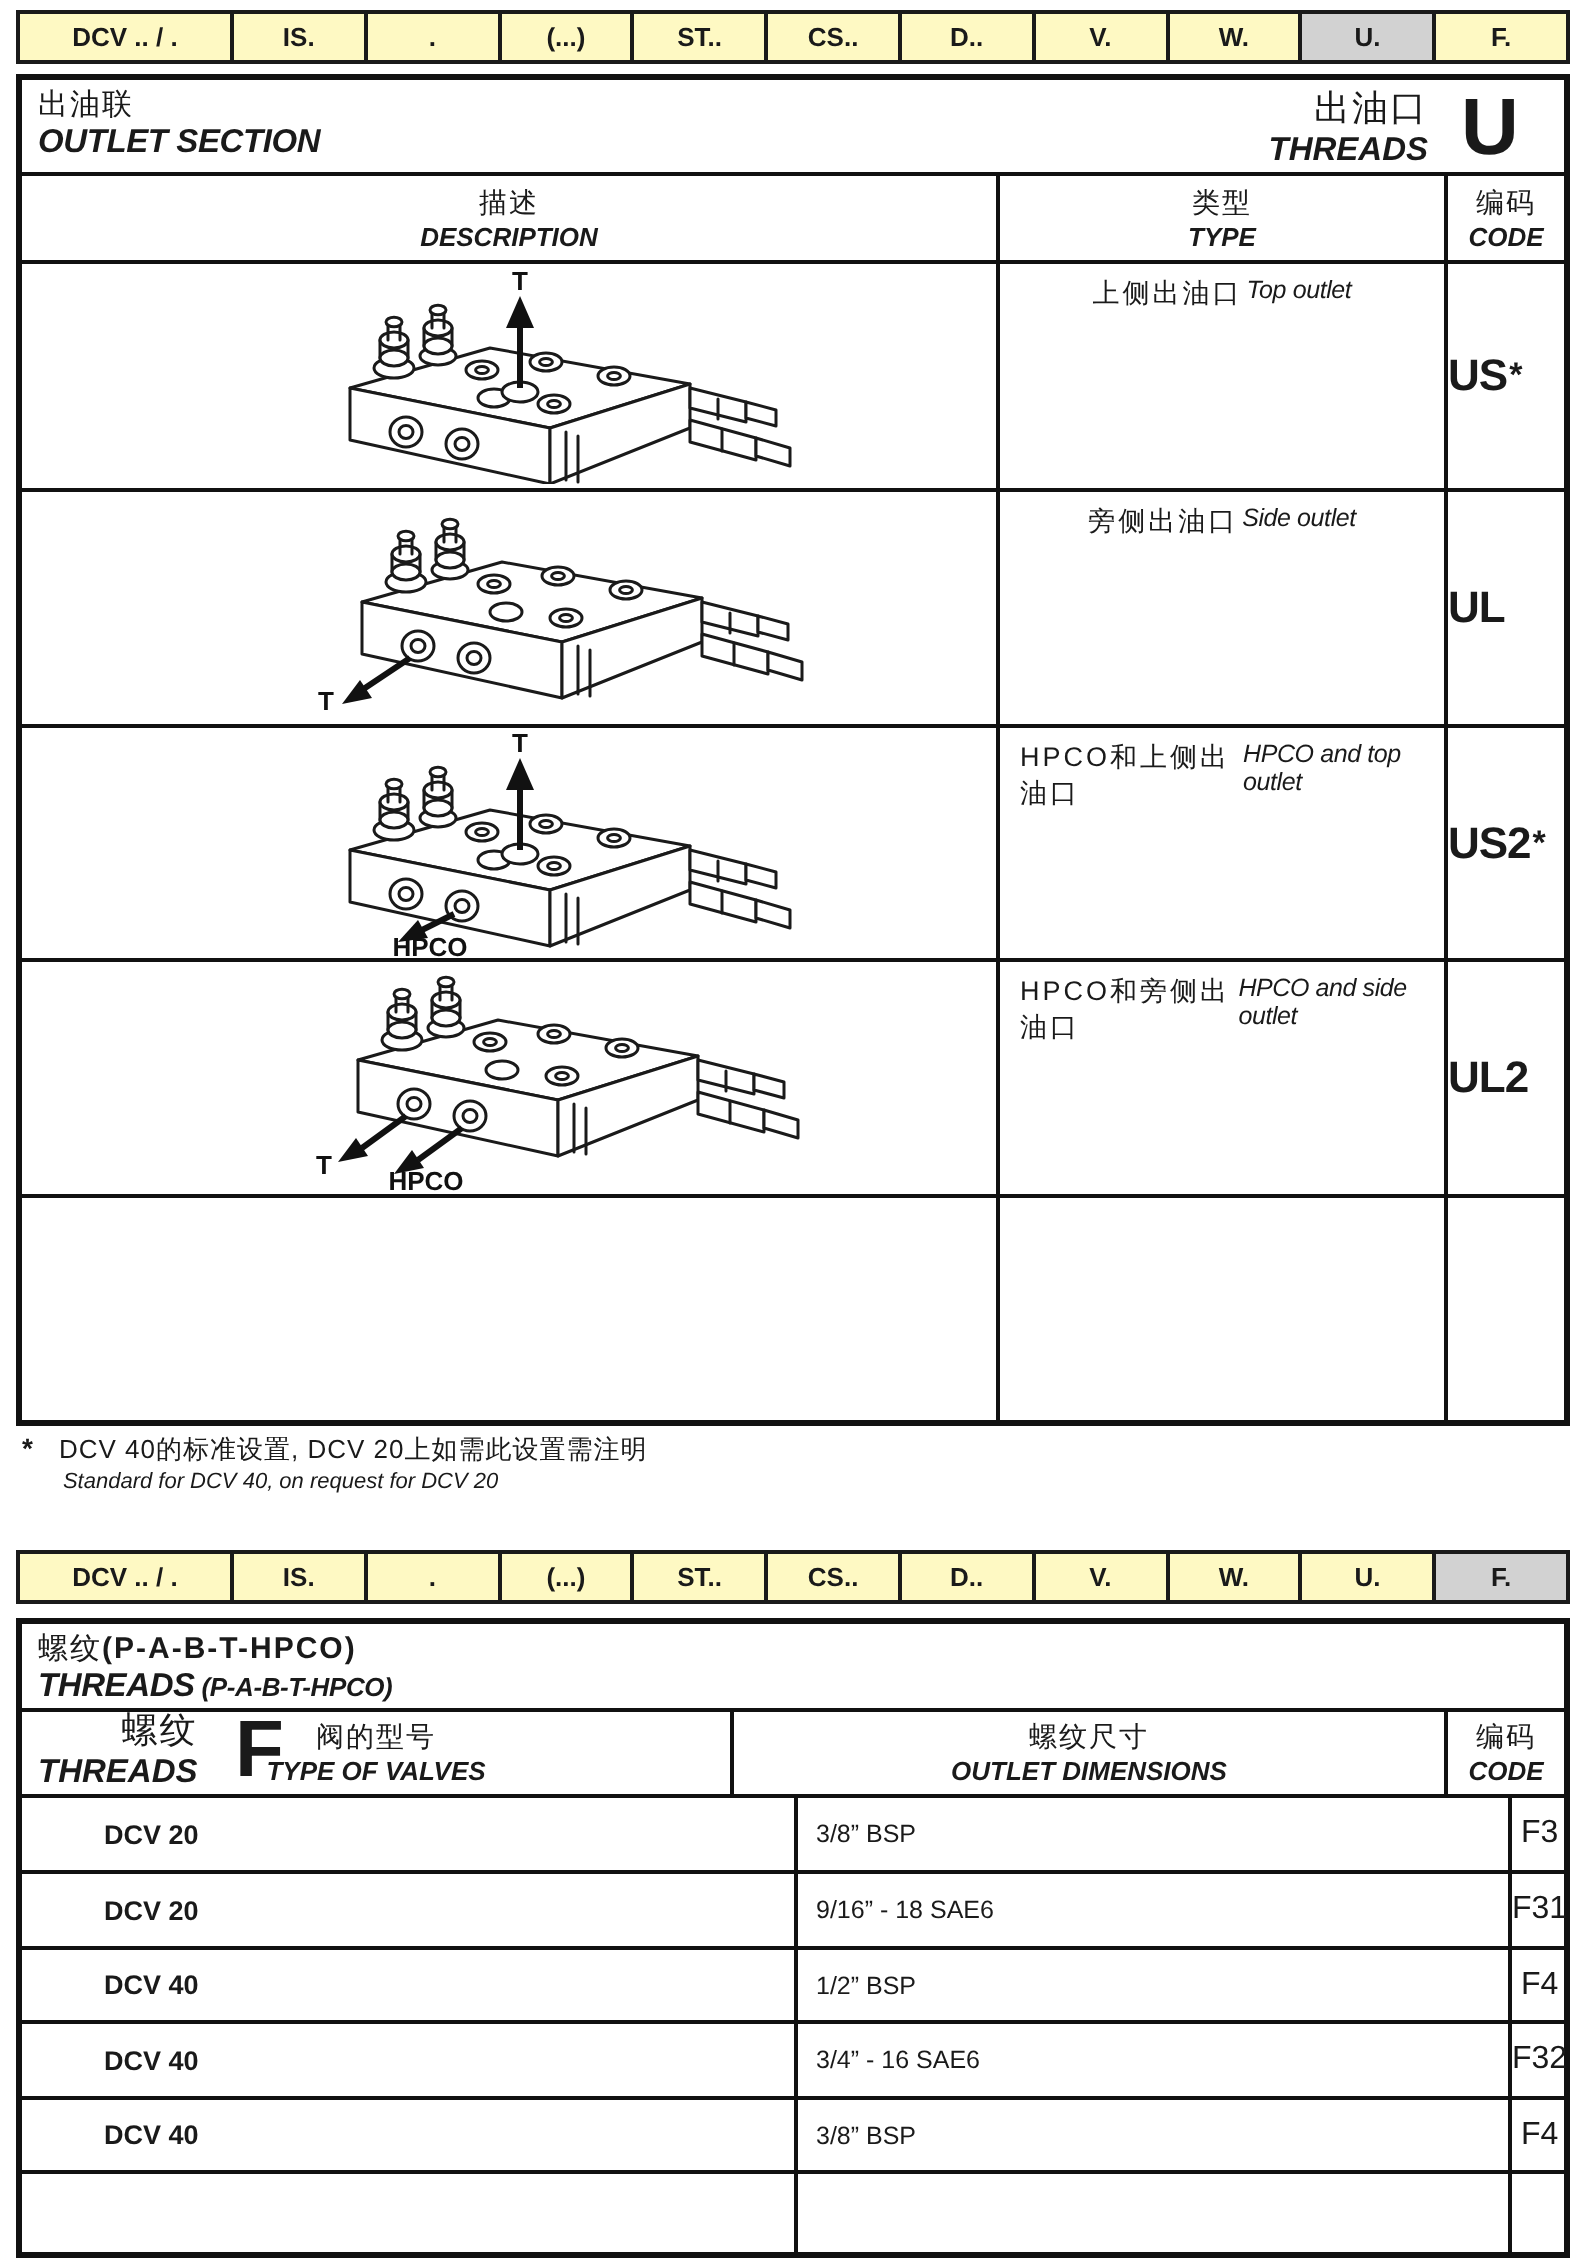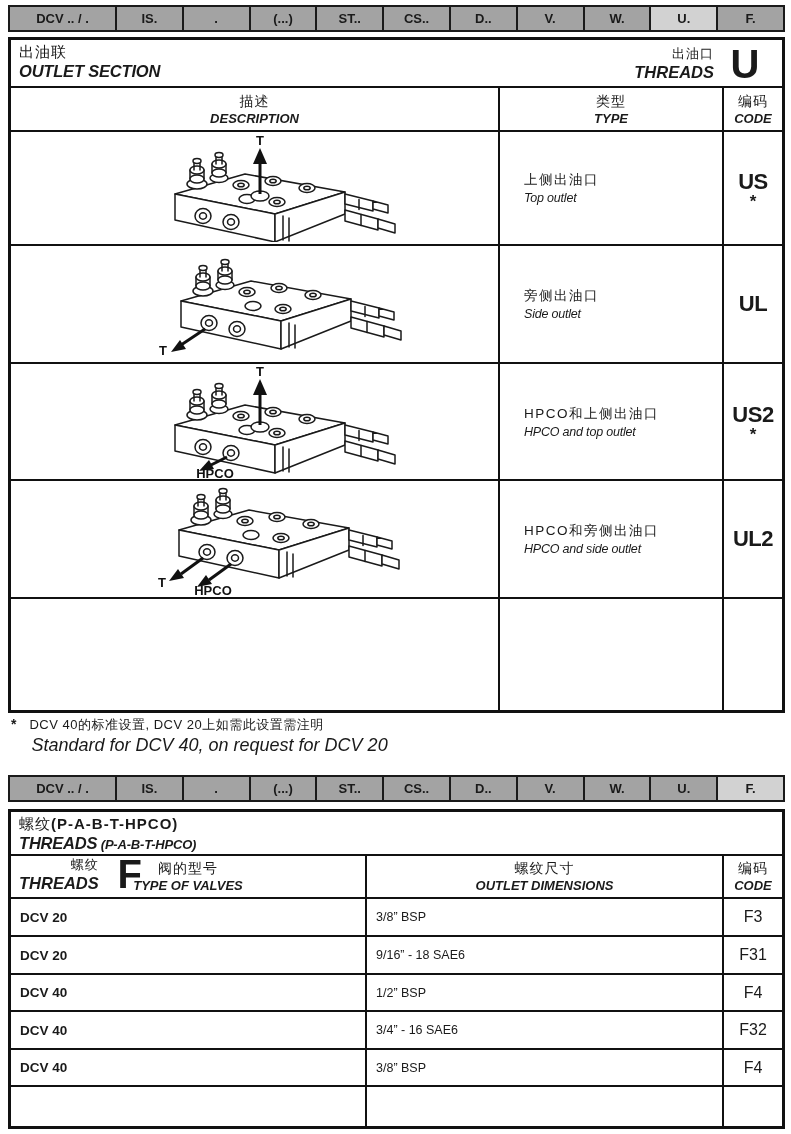--- a/index.html
+++ b/index.html
@@ -5,69 +5,69 @@
   * { box-sizing: border-box; margin: 0; padding: 0; }
   html,body { background:#e8e8e8; }
   .page {
     position: relative; width: 791px; height: 1134px; background: #fff;
     font-family: "Liberation Sans", "DejaVu Sans", sans-serif; color:#1a1a1a;
     margin: 0 auto; overflow: hidden;
   }
   
   .tabbar {
     position:absolute; left:8px; width:777px; height:27px;
-    display:flex; border:2px solid #1a1a1a; background:#a3a3a3;
+    display:flex; border:2px solid #1a1a1a; background:#fef9c3;
   }
   .tabbar.bar1 { top:5px; } .tabbar.bar2 { top:775px; }
   .tab {
     flex:1; display:flex; align-items:center; justify-content:center;
     font-weight:bold; font-size:13px; border-left:2px solid #1a1a1a; white-space:nowrap;
   }
   .tab:first-child { border-left:none; flex:1.62; }
   .tab.active { background:#d2d2d2; }
   
   .cat-table { position:absolute; left:8px; width:777px; border:3px solid #111; background:#fff; }
   .t1 { top:37px; height:676px; }
   .t2 { top:809px; height:320px; }
   .band-title { display:flex; justify-content:space-between; border-bottom:2px solid #111; padding:3px 6px 2px 8px; }
   .t1 .band-title { height:48px; } .t2 .band-title { height:44px;flex-direction:column; }
   .bt-left .zh { font-size:15px; letter-spacing:1px; }
   .bt-left .en { font-size:16.5px; font-weight:bold; font-style:italic; letter-spacing:-0.2px; }
   .bt-right { display:flex; align-items:center; }
   .bt-rtext { text-align:right; }
-  .bt-rtext .zh { font-size:13px; letter-spacing:1px; }
+  .bt-rtext .zh { font-size:18px; letter-spacing:1px; }
   .bt-rtext .en { font-size:16.5px; font-weight:bold; font-style:italic; }
   .big-letter { width:62px; text-align:center; font-size:40px; font-weight:bold; line-height:42px; }
   .band-cols { display:grid; border-bottom:2px solid #111; }
   .t1 .band-cols { grid-template-columns:487px 224px 1fr; height:44px; }
   .t2 .band-cols { grid-template-columns:354px 357px 1fr; height:43px; }
   .bc-cell { display:flex; flex-direction:column; align-items:center; justify-content:center; }
   .bc-cell + .bc-cell { border-left:2px solid #111; }
   .bc-zh { font-size:14px; letter-spacing:1px; }
   .bc-en { font-size:13px; font-weight:bold; font-style:italic; }
   .rows1 { display:grid; grid-template-rows:112px 118px 117px 118px 1fr; height:578px; }
   .rows2 { display:grid; grid-template-rows:36px 38px 37px 38px 37px 1fr; height:227px; }
   .trow  { display:grid; grid-template-columns:487px 224px 1fr; }
-  .trow2 { display:grid; grid-template-columns:354px 357px 1fr; }
+  .trow2 { display:grid; grid-template-columns:354px 357px 1fr;padding-left:32px; }
   .trow + .trow, .trow2 + .trow2 { border-top:2px solid #111; }
   .cell-type { display:flex; align-items:center; justify-content:center; overflow:hidden; }
-  .cell-desc { border-left:2px solid #111; display:flex; flex-direction:column; justify-content:center; gap:2px; padding:6px 24px; }
+  .cell-desc { border-left:2px solid #111; display:flex; flex-direction:row; justify-content:center; gap:2px; padding:6px 10px; }
   .desc-zh { font-size:13.5px; letter-spacing:1.5px; }
   .desc-en { font-size:12.5px; font-style:italic; letter-spacing:-0.2px; }
-  .cell-code { border-left:2px solid #111; display:flex; flex-direction:column; align-items:center; justify-content:center; gap:1px; }
+  .cell-code { border-left:2px solid #111; display:flex; flex-direction:row; align-items:center; justify-content:flex-start; gap:1px; }
   .code-val { font-size:22px; font-weight:bold; letter-spacing:-0.5px; }
   .code-note { font-size:17px; font-weight:bold; line-height:12px; }
   .cell-valve { display:flex; align-items:center; padding-left:9px; font-weight:bold; font-size:13.5px; }
   .cell-dim { border-left:2px solid #111; display:flex; align-items:center; padding-left:9px; font-size:12.5px; }
   .cell-code2 { border-left:2px solid #111; display:flex; align-items:center; justify-content:center; font-weight:normal; font-size:16px; }
   
   .footnote { position:absolute; left:11px; top:716px; display:flex; gap:13px; }
   .fn-marker { font-weight:bold; font-size:14px; line-height:16px; }
   .fn-zh { font-size:13px; letter-spacing:0.5px; }
-  .fn-en { font-size:18px; font-style:italic; padding-left:2px; margin-top:1px; }
+  .fn-en { font-size:11px; font-style:italic; padding-left:2px; margin-top:1px; }
   
   .diagram { display:block; }
   .vb { stroke:#1a1a1a; stroke-width:1.5; fill:#fff; stroke-linejoin:round; stroke-linecap:round; }
   .arr line { stroke:#111; stroke-width:3; }
   .arr polygon { fill:#111; stroke:none; }
   .arr ellipse { fill:#fff; stroke:#1a1a1a; stroke-width:1.5; }
   .arr text { font-weight:bold; font-size:13px; fill:#111; font-family:"Liberation Sans",sans-serif; }
   .hidden-defs { position:absolute; width:0; height:0; overflow:hidden; }
 </style>
 </head>

